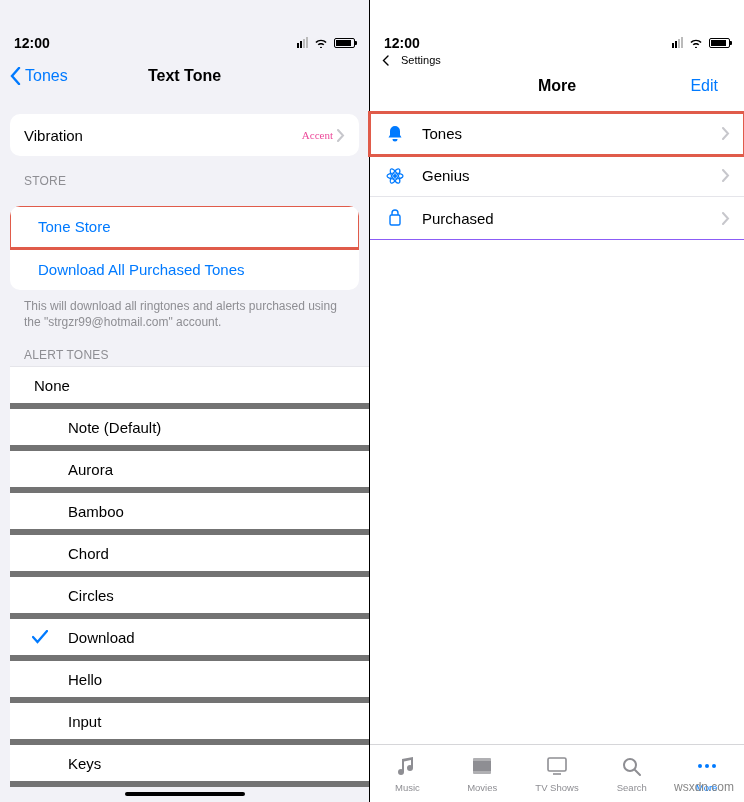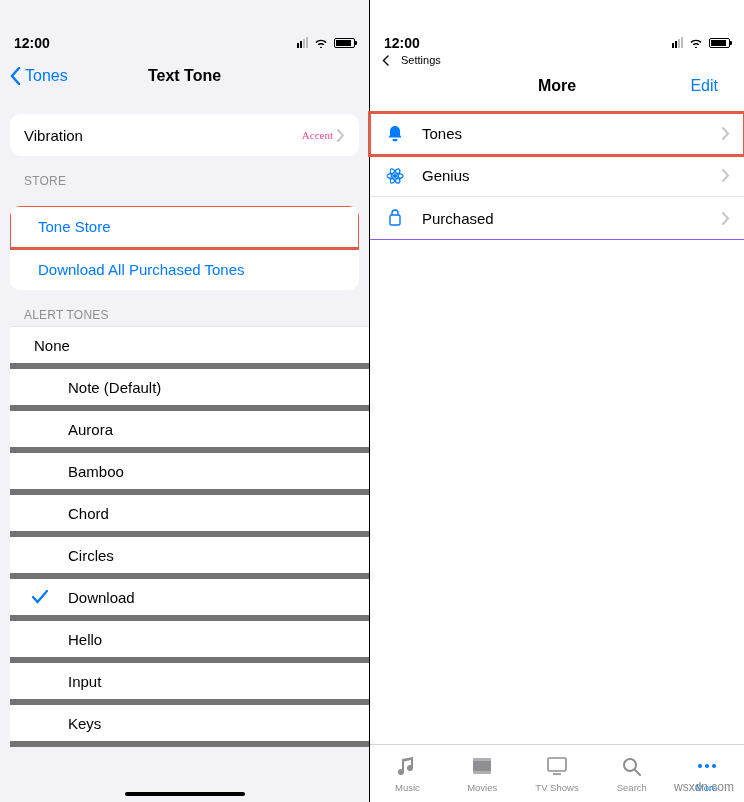--- a/index.html
+++ b/index.html
@@ -97,20 +97,21 @@
 
   <div class="section-hdr">STORE</div>
   <div class="group">
     <div class="row link-row highlight-red">
       <span>Tone Store</span>
     </div>
     <div class="row link-row">
       <span>Download All Purchased Tones</span>
     </div>
   </div>
+  <div class="footer-txt">This will download all ringtones and alerts purchased using the "strgzr99@hotmail.com" account.</div>
 
   <div class="section-hdr">ALERT TONES</div>
   <div class="tones-list">
       <div class="tone-row first">
         <span>None</span>
       </div>
       <div class="tone-row">
         <span>Note (Default)</span>
       </div>
       <div class="tone-row">

